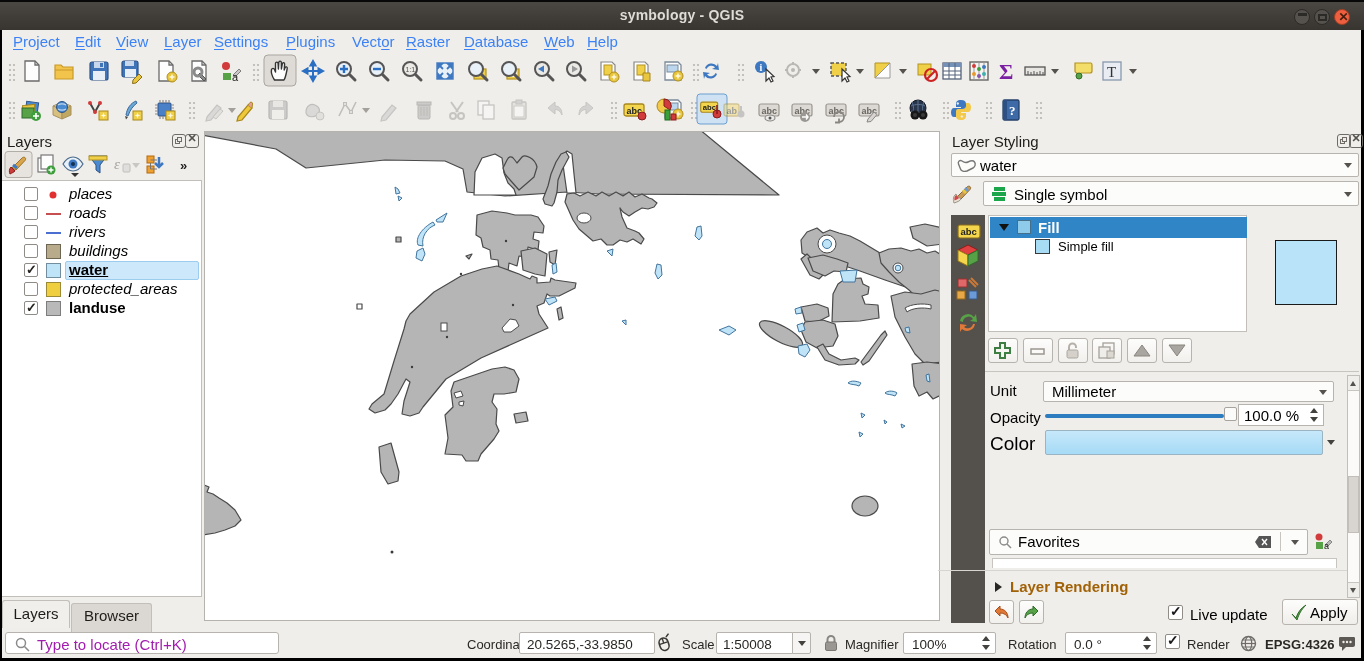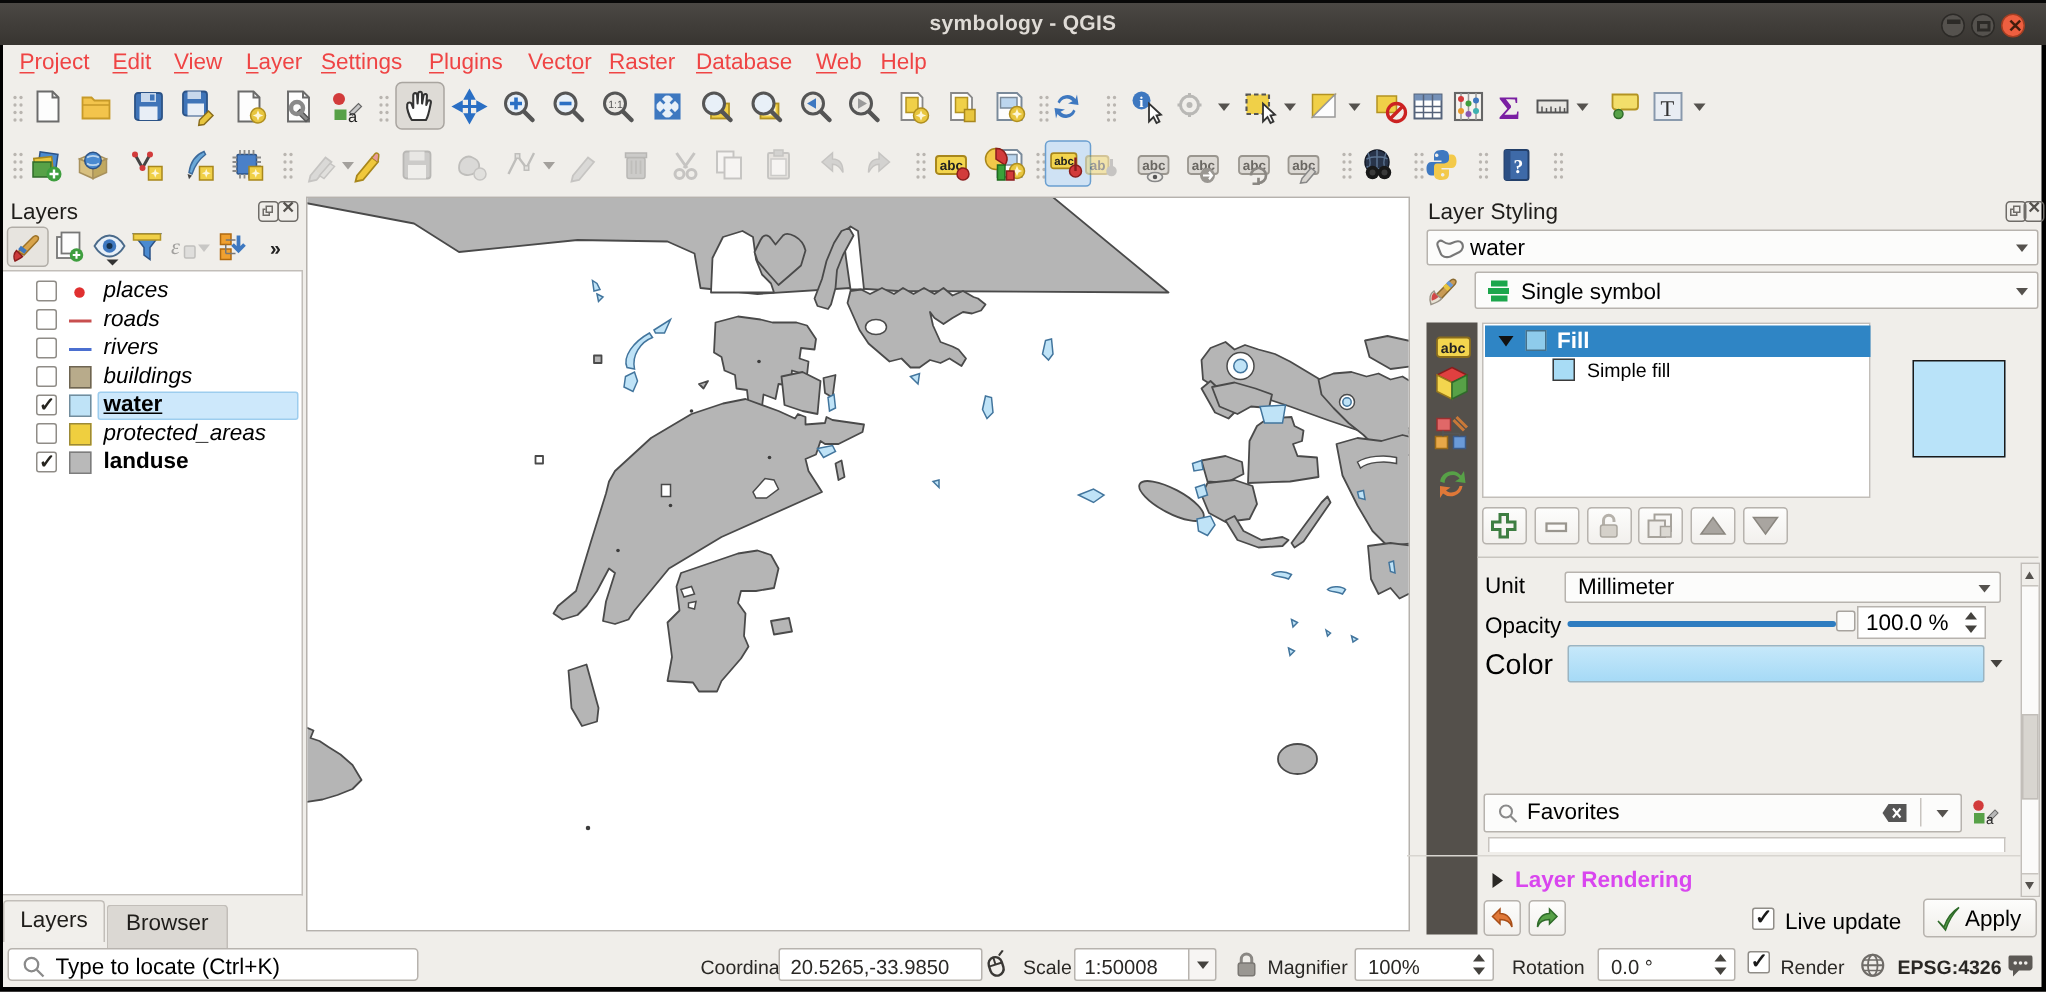--- a/index.html
+++ b/index.html
@@ -9,21 +9,21 @@
 #win { position:absolute; left:2px; top:0; width:1359px; height:658px; background:#f0eeea; }
 
 #titlebar { left:0; top:0; width:1364px; height:30px;
   background:linear-gradient(#4b4844 0%, #403d39 55%, #383531 100%);
   border-top:2px solid #080808; }
 #title-text { width:100%; top:5px; text-align:center; color:#dfdbd6; font-size:14px; font-weight:bold; letter-spacing:0.2px; }
 .winbtn { top:7px; width:16px; height:16px; border-radius:50%; background:#55524e; border:1px solid #2c2a27; }
 .winbtn span { position:absolute; }
 #btn-close { background:#ee5f40; border-color:#a33e22; }
 
-#menubar { left:0px; top:31px; width:1359px; height:22px; color:#ef4444; font-size:15px;text-decoration:underline; }
+#menubar { left:0px; top:31px; width:1359px; height:22px; color:#3b82f6; font-size:15px;text-decoration:underline; }
 #menubar span { position:absolute; top:2px; }
 #menubar u { text-decoration-thickness:1px; text-underline-offset:2px; }
 svg { position:absolute; overflow:visible; }
 
 #leftpanel { left:0px; top:130px; width:202px; height:500px; }
 #layers-title { left:7px; top:3px; font-size:15px; color:#1f1d1a; }
 .dockbtn { top:4px; width:14px; height:14px; border:1px solid #6f6c68; border-radius:3px; background:transparent; }
 #layers-list { left:2px; top:50px; width:200px; height:417px; background:#fff; border:1px solid #c2beb9; border-left:none; }
 .lrow { position:absolute; left:0; width:200px; height:19px; font-size:15px; }
 .lrow .cb { position:absolute; left:22px; top:2px; width:14px; height:14px; border:1px solid #8f8c87; background:#fff; border-radius:2px; }
@@ -907,21 +907,21 @@
         <line x1="9" y1="9" x2="13" y2="13" stroke="#8a8a8a" stroke-width="1.4"></line>
       </svg>
     <span style="position:absolute;left:28px;top:3px;font-size:15px;">Favorites</span>
     <svg width="16" height="12" style="right:36px;top:6px;" viewBox="0 0 16 12">
         <path d="M4,0 L16,0 L16,12 L4,12 L0,6 Z" fill="#555"></path>
         <path d="M7,3 L12,9 M12,3 L7,9" stroke="#fff" stroke-width="1.4"></path>
       </svg>
     <span style="position:absolute;right:26px;top:2px;width:1px;height:19px;background:#c8c4bf;"></span>
     <span class="arr" style="right:8px;"></span>
   </div>
-  <div class="abs" id="layer-rendering" style="left:72px;top:448px;font-size:15px;font-weight:bold;color:#d946ef;">Layer Rendering</div>
+  <div class="abs" id="layer-rendering" style="left:72px;top:448px;font-size:15px;font-weight:bold;color:#a16207;">Layer Rendering</div>
   <div class="abs" style="left:57px;top:452px;width:0;height:0;border-top:5px solid transparent;border-bottom:5px solid transparent;border-left:7px solid #2a2825;"></div>
     <div class="abs" style="left:377px;top:403px;width:17px;height:17px;">
       <svg width="17" height="17">
         <circle cx="4" cy="4" r="3.5" fill="#d23b3b"></circle>
         <rect x="1" y="9" width="7" height="7" fill="#57a147"></rect>
         <path d="M10,12 L15,7 L17,9 L12,14 Z" fill="#b8b8b8" stroke="#666" stroke-width="0.7"></path>
         <text x="9" y="16" font-size="9" fill="#222">a</text>
       </svg>
     </div>
 <div class="abs" style="left:54px;top:428px;width:345px;height:10px;background:#fff;border:1px solid #c8c4bf;border-bottom:none;"></div>
@@ -955,21 +955,21 @@
       </div>
 <div style="position:absolute;left:0px;top:100px;width:11px;height:57px;background:#d8d5d0;border:1px solid #c2beb9;"></div>
 </div>
 </div>
 <div class="abs" id="statusbar">
   <div class="box" style="left:5px;width:274px;border-radius:3px;">
     <svg width="15" height="15" style="left:9px;top:4px;" viewBox="0 0 15 15">
         <circle cx="6" cy="6" r="4.5" fill="none" stroke="#8a8a8a" stroke-width="1.5"></circle>
         <line x1="9.5" y1="9.5" x2="14" y2="14" stroke="#8a8a8a" stroke-width="1.5"></line>
       </svg>
-    <span style="position:absolute;left:31px;top:3px;color:#000000;font-size:15px;">Type to locate (Ctrl+K)</span>
+    <span style="position:absolute;left:31px;top:3px;color:#a21caf;font-size:15px;">Type to locate (Ctrl+K)</span>
     </div>
   <span class="abs" style="left:467px;top:7px;">Coordinate</span>
   <div class="box" style="left:519px;width:136px;">
       <span style="position:absolute;left:7px;top:4px;">20.5265,-33.9850</span>
     </div>
   <svg width="16" height="17" style="left:656px;top:5px;" viewBox="0 0 16 17">
       <g transform="rotate(-18 8 9)">
         <rect x="3.5" y="3" width="9" height="12.5" rx="4.5" fill="none" stroke="#3a3835" stroke-width="1.6"></rect>
         <line x1="8" y1="3" x2="8" y2="8" stroke="#3a3835" stroke-width="1.3"></line>
         <line x1="4" y1="8" x2="12" y2="8" stroke="#3a3835" stroke-width="1.3"></line>

